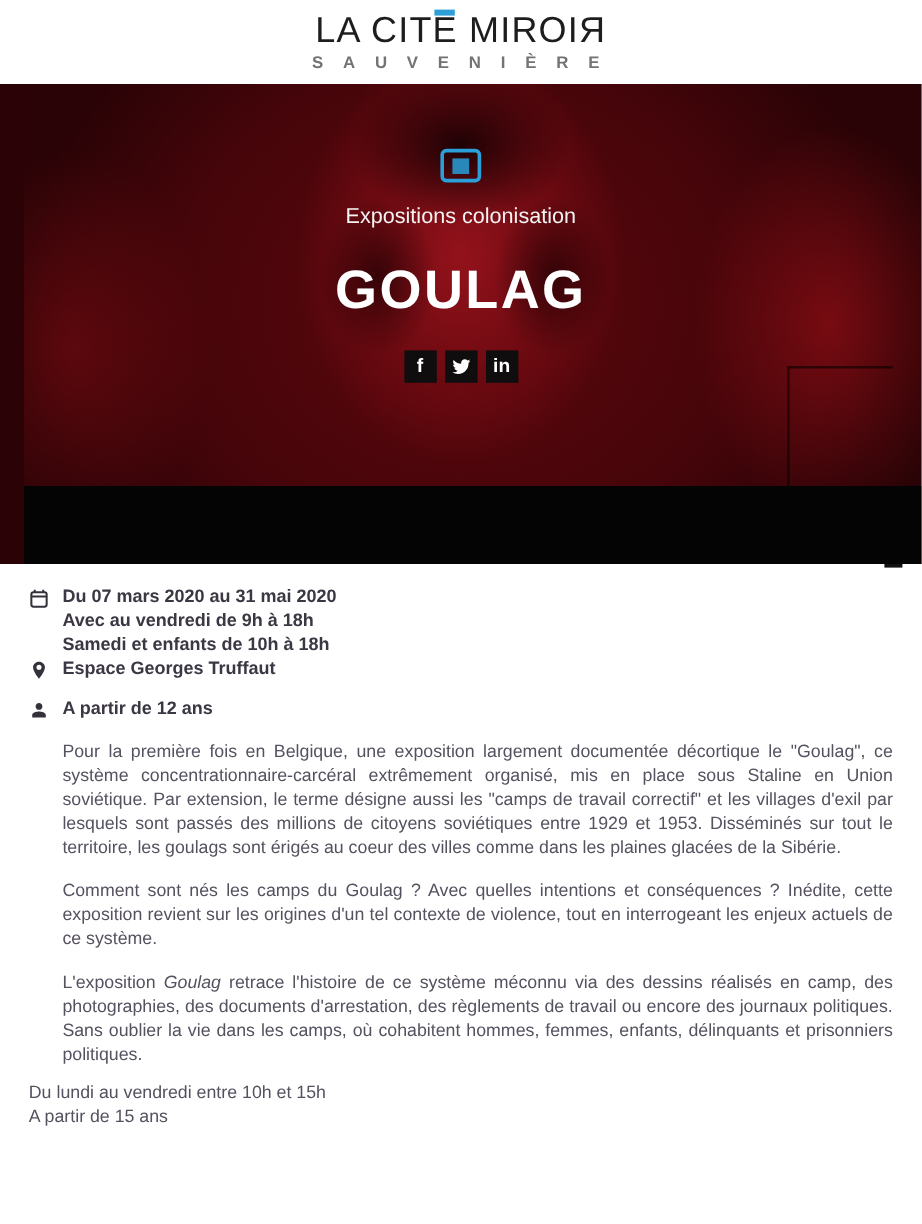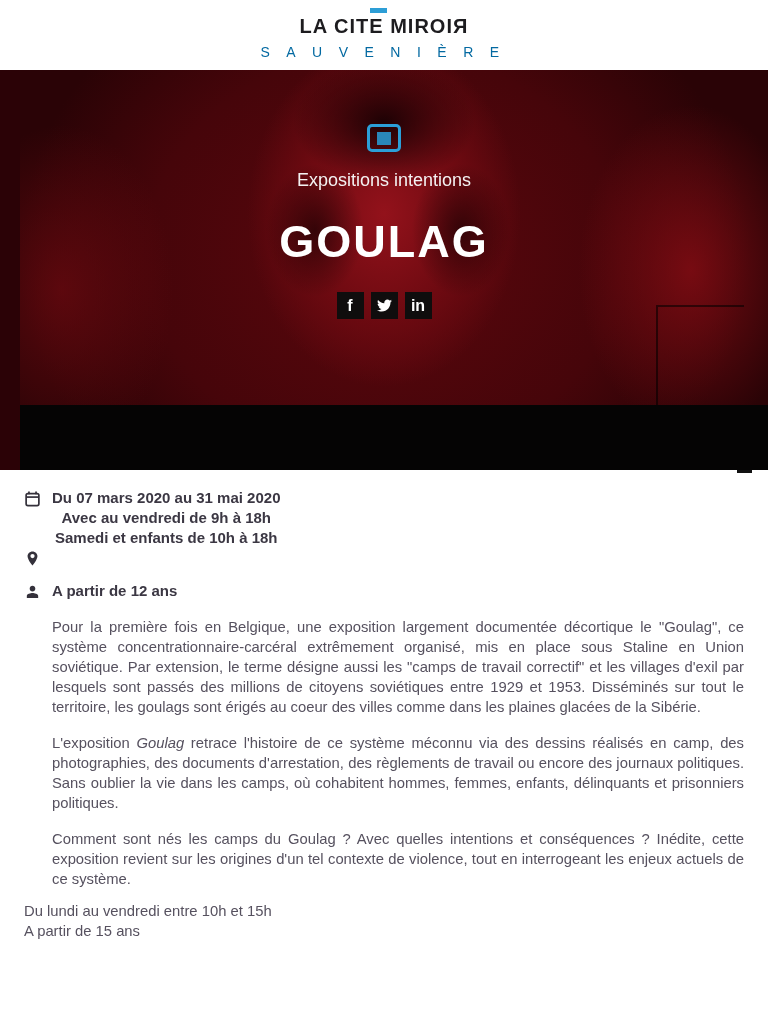--- a/index.html
+++ b/index.html
@@ -2,24 +2,24 @@
 <html lang="fr"><head>
 <meta charset="utf-8">
 <style>
   * { margin:0; padding:0; box-sizing:border-box; }
   html,body { width:768px; background:#ffffff; font-family:"Liberation Sans","DejaVu Sans",sans-serif; }
   body { height:1020px; overflow:hidden; }
 
   
   .site-header { height:70px; display:flex; flex-direction:column; align-items:center; justify-content:center; background:#fff; }
   .logo { text-align:center; cursor:pointer; }
-  .logo-main { font-size:20px; font-weight:bold; letter-spacing:1px; color:#1d1c1f; line-height:30px; white-space:pre; }
+  .logo-main { font-size:30px; font-weight:normal; letter-spacing:1px; color:#1d1c1f; line-height:30px; white-space:pre; }
   .logo-e { position:relative; display:inline-block; }
   .logo-e .accent-bar { position:absolute; left:1px; top:-3px; width:17px; height:5px; background:#2d9ed6; }
-  .logo-sub { margin-top:3px; font-size:14px; font-weight:normal; color:#0369a1; letter-spacing:16.5px; text-indent:8px; line-height:16px; }
+  .logo-sub { margin-top:3px; font-size:14px; font-weight:bold; color:#737373; letter-spacing:16.5px; text-indent:8px; line-height:16px; }
 
   
   .hero { position:relative; height:400px; overflow:hidden; background-color:#2a0306;
     background-image:
       radial-gradient(130px 90px at 50% 13%, rgba(15,0,2,0.85) 0%, rgba(15,0,2,0) 70%),
       radial-gradient(70px 95px at 41% 40%, rgba(20,0,2,0.65) 0%, rgba(20,0,2,0) 70%),
       radial-gradient(70px 95px at 60% 40%, rgba(20,0,2,0.65) 0%, rgba(20,0,2,0) 70%),
       radial-gradient(190px 240px at 50% 36%, #93121b 0%, #6e0a11 42%, rgba(90,8,14,0) 72%),
       radial-gradient(150px 220px at 90% 50%, rgba(135,13,20,0.8) 0%, rgba(135,13,20,0) 75%),
       radial-gradient(150px 220px at 8% 55%, rgba(110,10,16,0.7) 0%, rgba(110,10,16,0) 75%),
@@ -37,21 +37,21 @@
   .hero-title { margin-top:32px; color:#ffffff; font-size:45px; line-height:40px; font-weight:800; letter-spacing:2px; }
 
   .social-row { margin-top:30px; display:flex; gap:7px; }
   .social-btn { width:27px; height:27px; background:#0f0d0d; color:#fff; display:flex; align-items:center; justify-content:center; font-weight:bold; font-size:16px; cursor:pointer; }
   .social-btn svg { width:15px; height:15px; fill:#fff; }
 
   .carousel-indicator { position:absolute; top:470px; right:16px; width:15px; height:3px; background:#111; }
 
   
   .content { padding:0 24px; }
-  .info-section { margin-top:18px; color:#3b3743;text-align:center; }
+  .info-section { margin-top:18px; color:#3b3743; }
   .info-row { display:flex; align-items:flex-start; }
   .info-row .icon { width:20px; flex:0 0 20px; margin-right:8px; color:#34313b; }
   .info-row .icon svg { width:17px; height:19px; display:block; margin-top:1px; }
   .info-text { font-size:15px; font-weight:bold; line-height:20px; }
   .info-row + .info-row { margin-top:0px; }
   .info-row.age { margin-top:13px; }
 
   
   .article { margin-top:16px;margin-left:28px; }
   .article p { font-size:14.8px; line-height:20px; color:#56515f; text-align:justify; margin:0 0 16px 0; }
@@ -72,21 +72,21 @@
 </header>
 
 <section class="hero">
   <div class="hero-left-strip"></div>
   <div class="hero-frame-line"></div>
   <div class="hero-black-band"></div>
   <div class="hero-content">
     <div class="exh-icon">
       <div class="inner"></div>
     </div>
-    <div class="hero-category">Expositions intentions</div>
+    <div class="hero-category">Expositions colonisation</div>
     <h1 class="hero-title">GOULAG</h1>
     <div class="social-row">
       <div class="social-btn">
         <span>f</span>
       </div>
       <div class="social-btn">
         <svg viewBox="0 0 24 24" aria-hidden="true">
             <path d="M23.954 4.569c-.885.389-1.83.654-2.825.775 1.014-.611 1.794-1.574 2.163-2.723-.951.555-2.005.959-3.127 1.184-.896-.959-2.173-1.559-3.591-1.559-2.717 0-4.92 2.203-4.92 4.917 0 .39.045.765.127 1.124C7.691 8.094 4.066 6.13 1.64 3.161c-.427.722-.666 1.561-.666 2.475 0 1.71.87 3.213 2.188 4.096-.807-.026-1.566-.248-2.228-.616v.061c0 2.385 1.693 4.374 3.946 4.827-.413.111-.849.171-1.296.171-.314 0-.615-.03-.916-.086.631 1.953 2.445 3.377 4.604 3.417-1.68 1.319-3.809 2.105-6.102 2.105-.39 0-.779-.023-1.17-.067 2.189 1.394 4.768 2.209 7.557 2.209 9.054 0 13.999-7.496 13.999-13.986 0-.209 0-.42-.015-.63.961-.689 1.8-1.56 2.46-2.548l-.047-.02z"></path>
           </svg>
       </div>
@@ -114,35 +114,36 @@
         <div class="info-text">Avec au vendredi de 9h à 18h</div>
         <div class="info-text">Samedi et enfants de 10h à 18h</div>
       </div>
     </div>
     <div class="info-row">
       <span class="icon">
         <svg viewBox="0 0 24 24" fill="currentColor">
             <path d="M12 2C8.13 2 5 5.13 5 8.5c0 5.25 7 13.5 7 13.5s7-8.25 7-13.5C19 5.13 15.87 2 12 2zm0 9.5a3 3 0 110-6 3 3 0 010 6z"></path>
           </svg>
       </span>
+      <div class="info-text">Espace Georges Truffaut</div>
     </div>
     <div class="info-row age">
       <span class="icon">
         <svg viewBox="0 0 24 24" fill="currentColor">
             <path d="M12 12c2.21 0 4-1.79 4-4s-1.79-4-4-4-4 1.79-4 4 1.79 4 4 4zm0 2c-2.67 0-8 1.34-8 4v3h16v-3c0-2.66-5.33-4-8-4z"></path>
           </svg>
       </span>
       <div class="info-text">A partir de 12 ans</div>
     </div>
   </section>
 
   <article class="article">
     <p>Pour la première fois en Belgique, une exposition largement documentée décortique le "Goulag", ce système concentrationnaire-carcéral extrêmement organisé, mis en place sous Staline en Union soviétique. Par extension, le terme désigne aussi les "camps de travail correctif" et les villages d'exil par lesquels sont passés des millions de citoyens soviétiques entre 1929 et 1953. Disséminés sur tout le territoire, les goulags sont érigés au coeur des villes comme dans les plaines glacées de la Sibérie.</p>
+    <p>Comment sont nés les camps du Goulag ? Avec quelles intentions et conséquences ? Inédite, cette exposition revient sur les origines d'un tel contexte de violence, tout en interrogeant les enjeux actuels de ce système.</p>
     <p><span>L'exposition </span><span class="italic">Goulag</span><span> retrace l'histoire de ce système méconnu via des dessins réalisés en camp, des photographies, des documents d'arrestation, des règlements de travail ou encore des journaux politiques. Sans oublier la vie dans les camps, où cohabitent hommes, femmes, enfants, délinquants et prisonniers politiques.</span></p>
-    <p>Comment sont nés les camps du Goulag ? Avec quelles intentions et conséquences ? Inédite, cette exposition revient sur les origines d'un tel contexte de violence, tout en interrogeant les enjeux actuels de ce système.</p>
   </article>
 
   <section class="visits">
     <div>Du lundi au vendredi entre 10h et 15h</div>
     <div>A partir de 15 ans</div>
 
   </section>
 
 </main>
 

